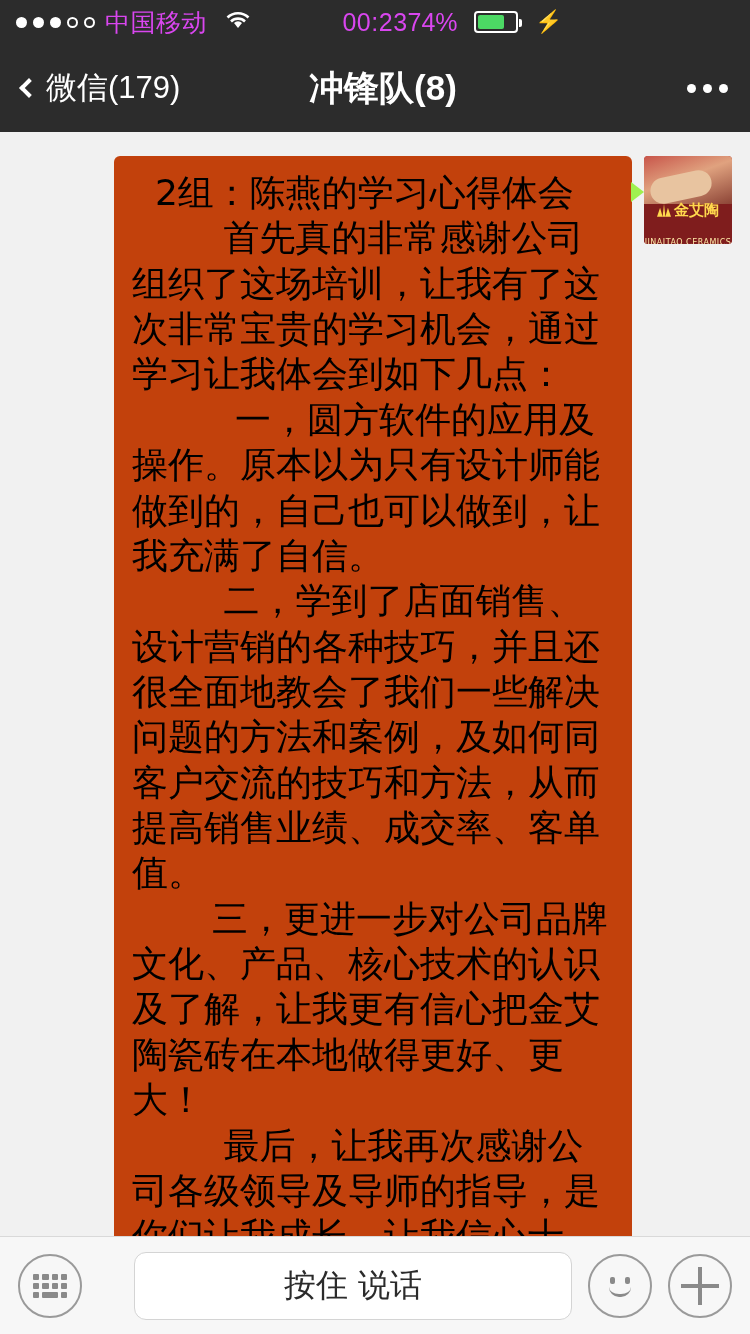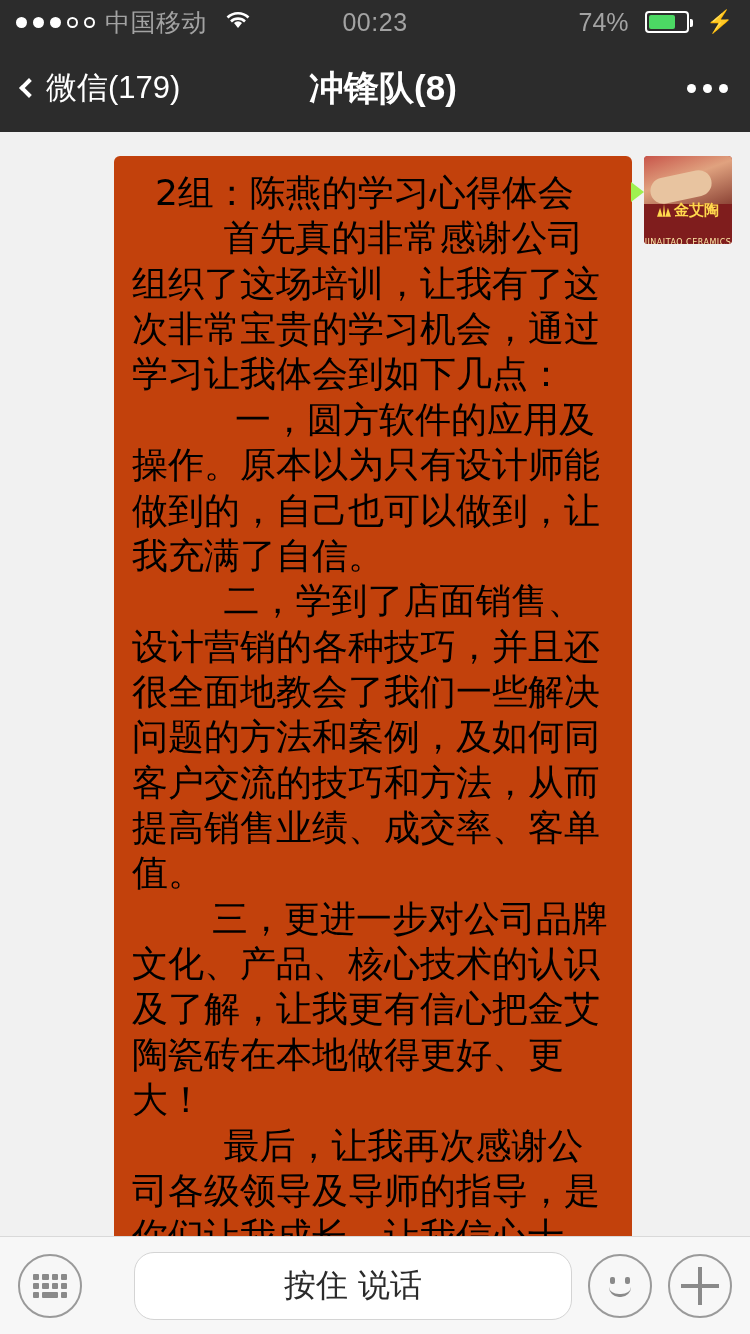--- a/index.html
+++ b/index.html
@@ -14,35 +14,35 @@
     position: relative;
     display: flex;
     flex-direction: column;
     background: #f1f1f1;
   }
 
   
   .statusbar {
     height: 44px;
     background: #2c2c2c;
-    color: #a3a3a3;
+    color: #d946ef;
     display: flex;
     align-items: center;
     padding: 0 16px;
     font-size: 24px;
     flex: 0 0 auto;
   }
   .sb-left { display: flex; align-items: center; gap: 10px; flex: 1 1 0; }
   .dots { display: flex; align-items: center; gap: 6px; }
   .dot { width: 11px; height: 11px; border-radius: 50%; background: #ffffff; }
   .dot.hollow { background: transparent; border: 2px solid #ffffff; width: 11px; height: 11px; }
   .carrier { font-size: 25px; letter-spacing: 0.5px; }
   .wifi { margin-left: 6px; }
   .sb-center { flex: 0 0 auto; font-size: 25px; letter-spacing: 0.5px; text-align: right; }
-  .sb-right { flex: 1 1 0; display: flex; align-items: center; justify-content: flex-end; gap: 16px; }
+  .sb-right { flex: 1 1 0; display: flex; align-items: center; gap: 16px; }
   .batt-text { font-size: 25px; }
   .batt {
     width: 44px; height: 22px; border: 2px solid #ffffff; border-radius: 4px;
     position: relative; display: flex; align-items: center; padding: 2px;
   }
   .batt:after {
     content: ""; position: absolute; right: -6px; top: 6px;
     width: 3px; height: 8px; background: #ffffff; border-radius: 0 2px 2px 0;
   }
   .batt-fill { height: 100%; background: #4cd964; border-radius: 2px; }
@@ -168,21 +168,21 @@
     display: grid; grid-template-columns: repeat(4, 1fr); grid-template-rows: repeat(3, 1fr);
     gap: 3px;
   }
   .kb-grid i { background: #8a8a8a; border-radius: 1px; display: block; }
   .kb-grid i.wide { grid-column: span 2; }
   .talk-btn {
     flex: 1 1 auto;
     height: 68px;
     background: #ffffff;
     border: 1px solid #d4d4d4;
-    border-radius: 20px;
+    border-radius: 12px;
     display: flex; align-items: center; justify-content: center;
     font-size: 32px; color: #2b2b2b;
     font-family: "DejaVu Sans", sans-serif;
     margin-left: 36px;
   }
   .smiley { position: relative; width: 40px; height: 40px; }
   .smiley:before, .smiley:after { content: ""; position: absolute; }
   .smiley .eye {
     position: absolute; top: 11px; width: 5px; height: 7px; background: #8a8a8a; border-radius: 2px;
   }

